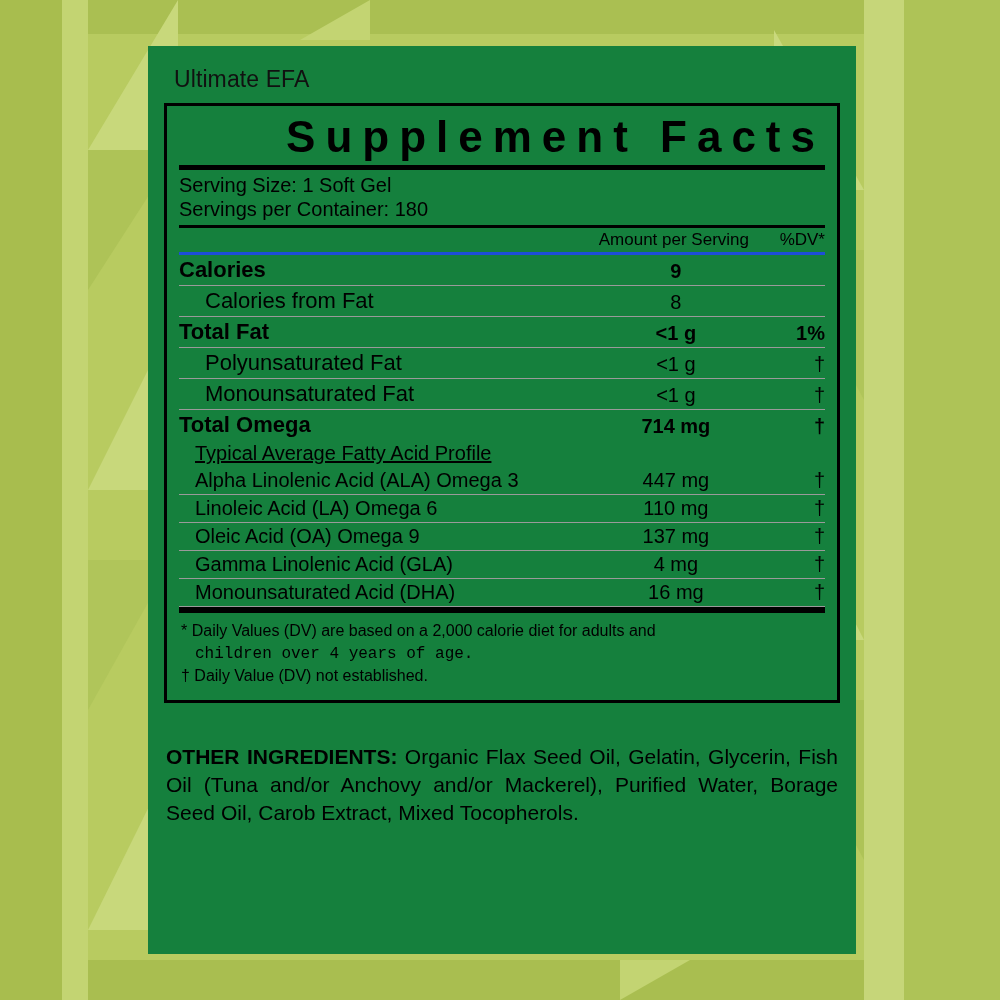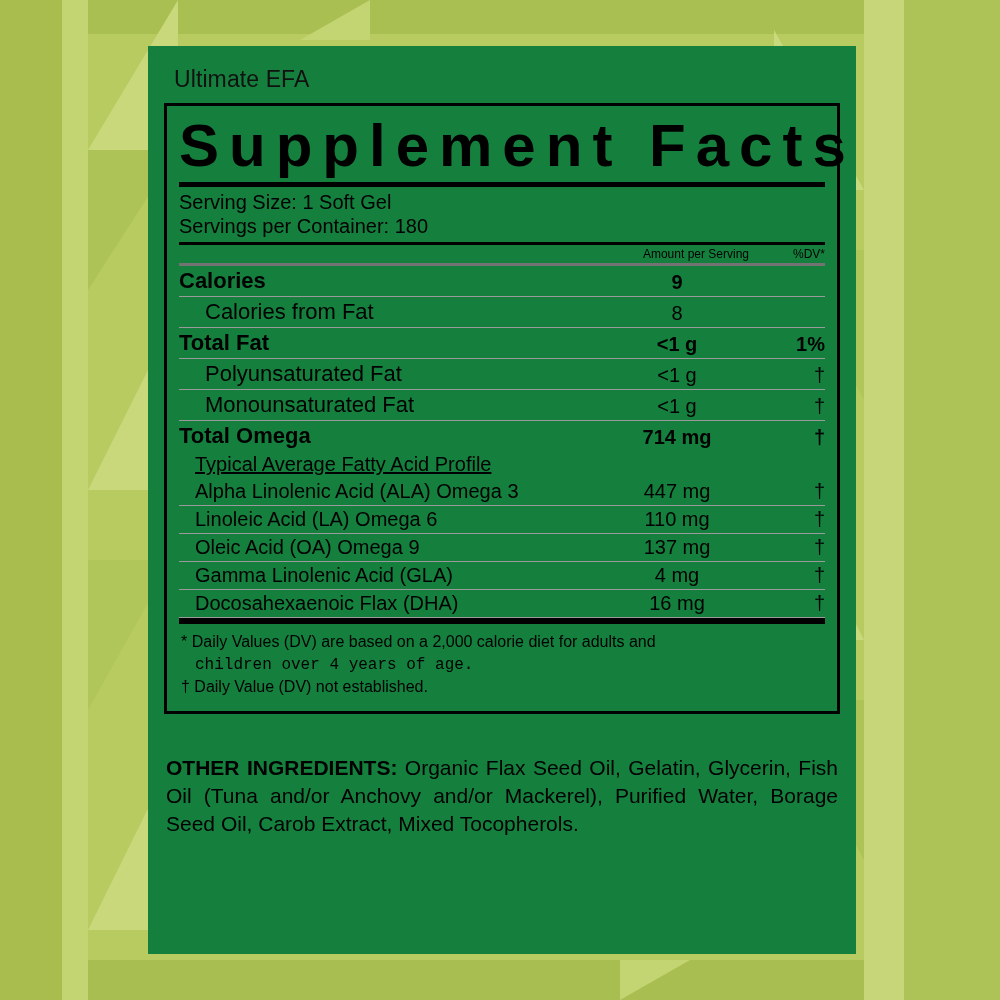--- a/index.html
+++ b/index.html
@@ -94,24 +94,24 @@
 
   
   .panel {
     border: 3px solid #000;
     margin: 0 2px;
     padding: 4px 12px 6px 12px;
     box-sizing: border-box;
   }
 
   .sf-title {
-    font-size: 60px;
+    font-size: 44px;
     font-weight: bold;
     letter-spacing: 10px;
-    text-align: left;
+    text-align: right;
     line-height: 1.06;
     color: #000;
     white-space: nowrap;
     margin: 4px 0 2px 0;
   }
   .rule-thick { border-bottom: 5px solid #000; margin: 4px 0 0 0; }
   .rule-med   { border-bottom: 3px solid #000; }
 
   .serving {
     font-size: 20px;
@@ -128,23 +128,23 @@
   }
   table.facts td {
     padding: 2px 0 2px 0;
     vertical-align: bottom;
   }
   .col-name  { text-align: left; }
   .col-amt   { text-align: center; width: 148px; white-space: nowrap; }
   .col-dv    { text-align: right; width: 72px; white-space: nowrap; }
 
   .hdr td {
-    font-size: 12px;
+    font-size: 17px;
     padding-bottom: 1px;
-    border-bottom: 3px solid #737373;
+    border-bottom: 3px solid #1d4ed8;
   }
   .hdr .col-amt { text-align: right; padding-right: 4px; }
 
   tr.line td { border-bottom: 1px solid #9a9a9a; }
   tr.bold td { font-weight: bold; }
   .indent1 { padding-left: 26px !important; }
   .indent-sub { padding-left: 16px !important; }
   .big { font-size: 22px; }
   .underlined { text-decoration: underline; }
 
@@ -276,21 +276,21 @@
           <td class="col-dv">†</td>
         </tr>
 
         <tr class="line">
           <td class="col-name indent-sub">Gamma Linolenic Acid (GLA)</td>
           <td class="col-amt">4 mg</td>
           <td class="col-dv">†</td>
         </tr>
 
         <tr class="line">
-          <td class="col-name indent-sub">Docosahexaenoic Flax (DHA)</td>
+          <td class="col-name indent-sub">Monounsaturated Acid (DHA)</td>
           <td class="col-amt">16 mg</td>
           <td class="col-dv">†</td>
         </tr>
       </tbody>
     </table>
 
     <div class="rule-bottom"></div>
 
     <div class="footnotes">
       <p>* Daily Values (DV) are based on a 2,000 calorie diet for adults and</p>

